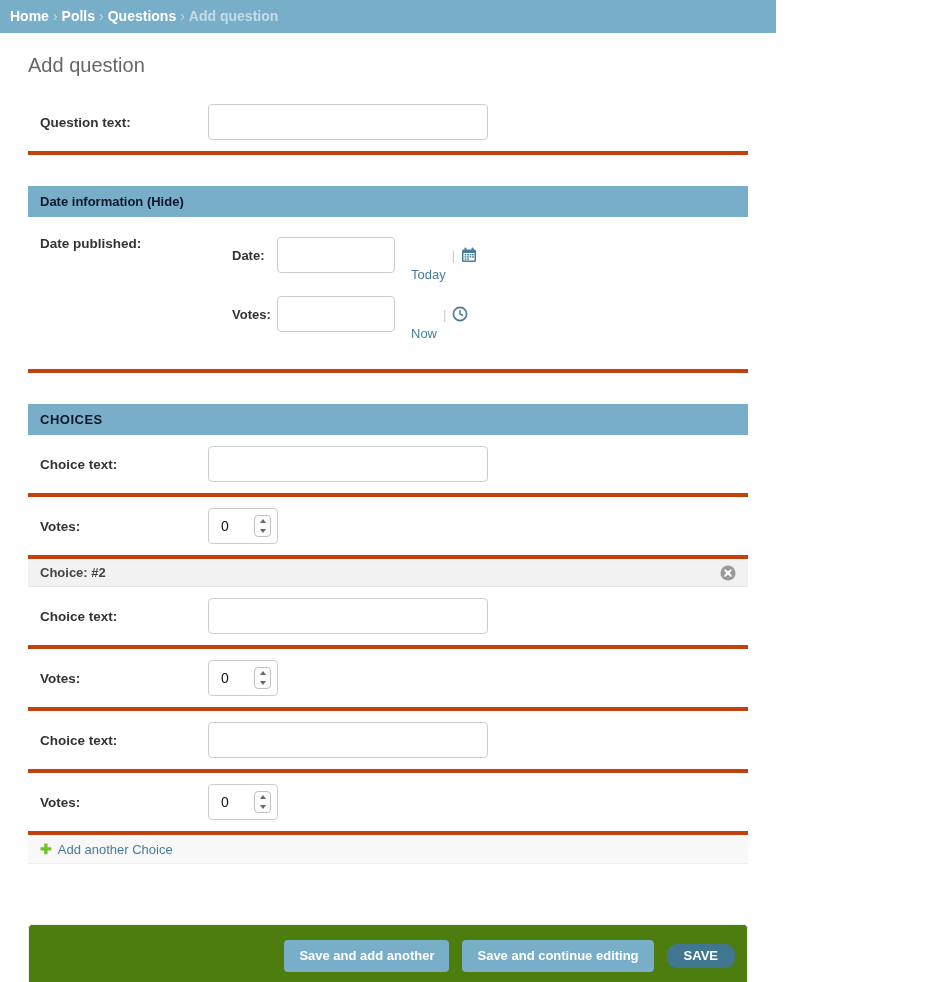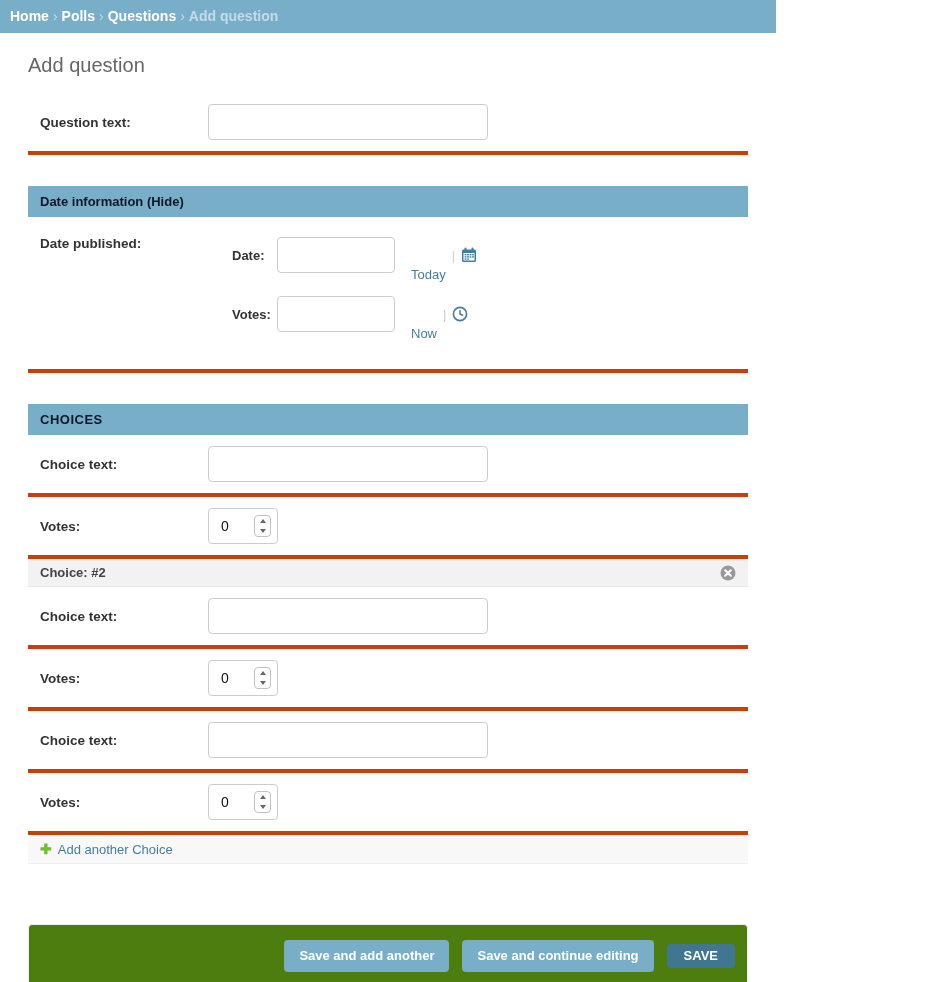--- a/index.html
+++ b/index.html
@@ -71,21 +71,21 @@
   .plus-icon { color:#70bf2b; font-weight:bold; font-size:14px; margin-right:6px;
     line-height:12px; }
 
   
   .submit-row { margin:60px 28px 16px; background:#4d7c0f; border:1px solid #eee;
     border-radius:4px; padding:15px 12px; display:flex; justify-content:flex-end;
     align-items:center; gap:13px; }
   .btn { background:#79aec8; color:#fff; border:none; border-radius:4px;
     padding:9px 15px; font-size:13px; font-weight:bold; cursor:pointer;
     font-family:"Liberation Sans",sans-serif; line-height:14px; }
-  .btn.default { background:#417690; padding:5px 17px; }
+  .btn.default { background:#417690; padding:5px 17px;border-radius:10px; }
 </style>
 </head>
 <body>
 
 <div class="page">
 
   <div class="breadcrumbs">
     <a>Home</a><span class="sep">›</span><a>Polls</a><span class="sep">›</span><a>Questions</a><span class="sep">›</span><span class="current">Add question</span>
   </div>
 

